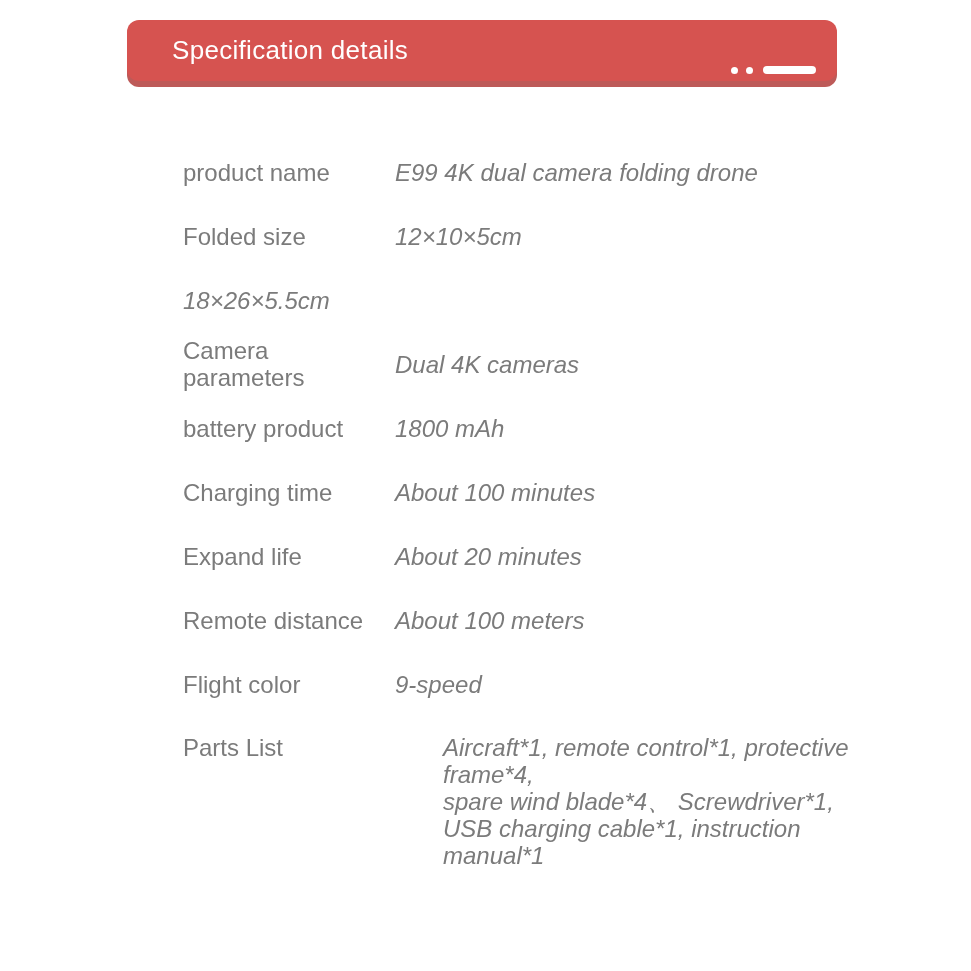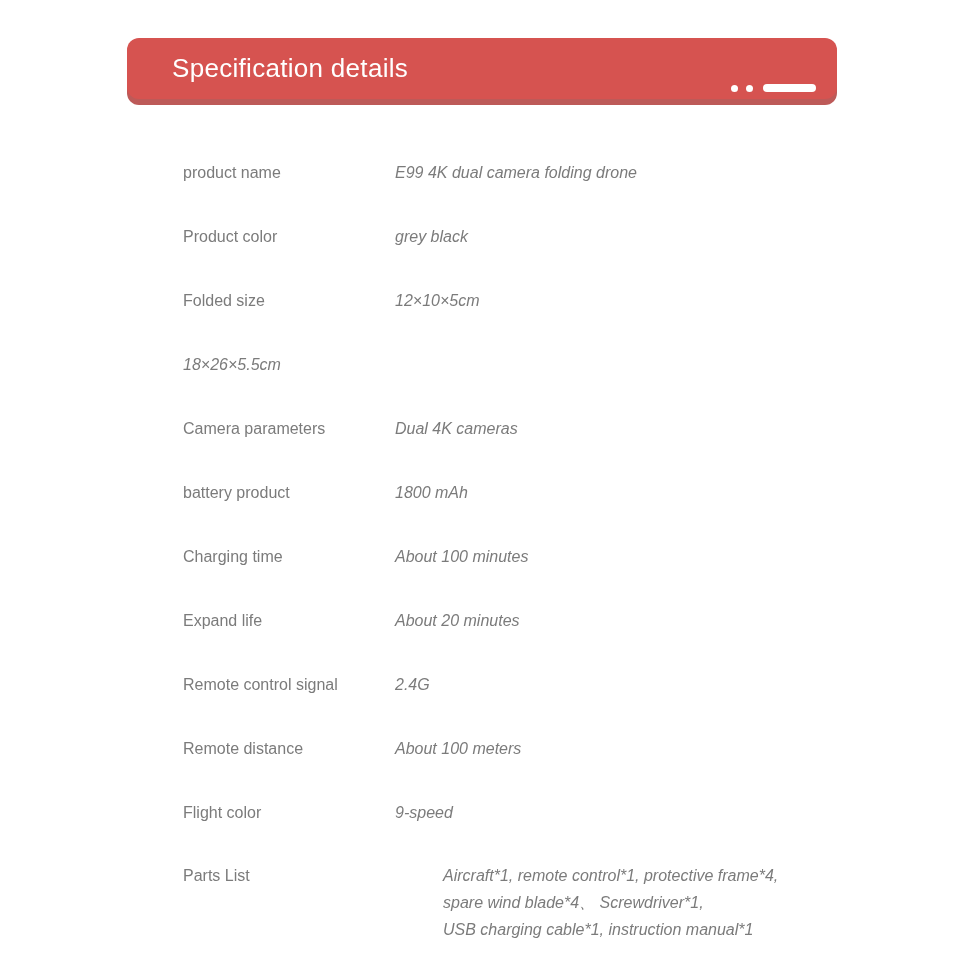--- a/index.html
+++ b/index.html
@@ -13,21 +13,20 @@
   }
   .banner {
     position: absolute;
     left: 127px;
     top: 20px;
     width: 710px;
     height: 61px;
     border-radius: 12px;
     box-shadow: 0 6px 0 0 var(--banner-shadow, #bd5a58);
     background: var(--banner-bg, #d65350);
-    margin-top: 18px;
   }
   .banner-title {
     position: absolute;
     left: 45px;
     top: 0;
     line-height: 61px;
     font-size: 26px;
     letter-spacing: 0.3px;
     color: var(--banner-text, #ffffff);
   }
@@ -56,21 +55,21 @@
     position: absolute;
     left: 183px;
     top: 140px;
     width: 700px;
     color: var(--spec-text, #7b7b7b);
   }
   .spec-row {
     display: flex;
     align-items: center;
     min-height: 64px;
-    font-size: 16px;
+    font-size: 24px;
   }
   .spec-label {
     width: 212px;
     flex-shrink: 0;
     line-height: 27px;
   }
   .spec-value {
     white-space: pre-line;
     line-height: 27px;
     font-style: italic;
@@ -95,24 +94,20 @@
       <span class="dash"></span>
     </div>
   </div>
 
   <div class="spec-table" id="spec-table">
   <div class="spec-row">
     <span class="spec-label">product name</span>
     <span class="spec-value">E99 4K dual camera folding drone</span>
   </div>
 
-  <div class="spec-row">
-    <span class="spec-label">Product color</span>
-    <span class="spec-value">grey black</span>
-  </div>
 
   <div class="spec-row">
     <span class="spec-label">Folded size</span>
     <span class="spec-value">12×10×5cm</span>
   </div>
 
   <div class="spec-row">
     <span class="spec-value">18×26×5.5cm</span>
   </div>
 
@@ -129,24 +124,20 @@
   <div class="spec-row">
     <span class="spec-label">Charging time</span>
     <span class="spec-value">About 100 minutes</span>
   </div>
 
   <div class="spec-row">
     <span class="spec-label">Expand life</span>
     <span class="spec-value">About 20 minutes</span>
   </div>
 
-  <div class="spec-row">
-    <span class="spec-label">Remote control signal</span>
-    <span class="spec-value">2.4G</span>
-  </div>
 
   <div class="spec-row">
     <span class="spec-label">Remote distance</span>
     <span class="spec-value">About 100 meters</span>
   </div>
 
   <div class="spec-row">
     <span class="spec-label">Flight color</span>
     <span class="spec-value">9-speed</span>
   </div>

